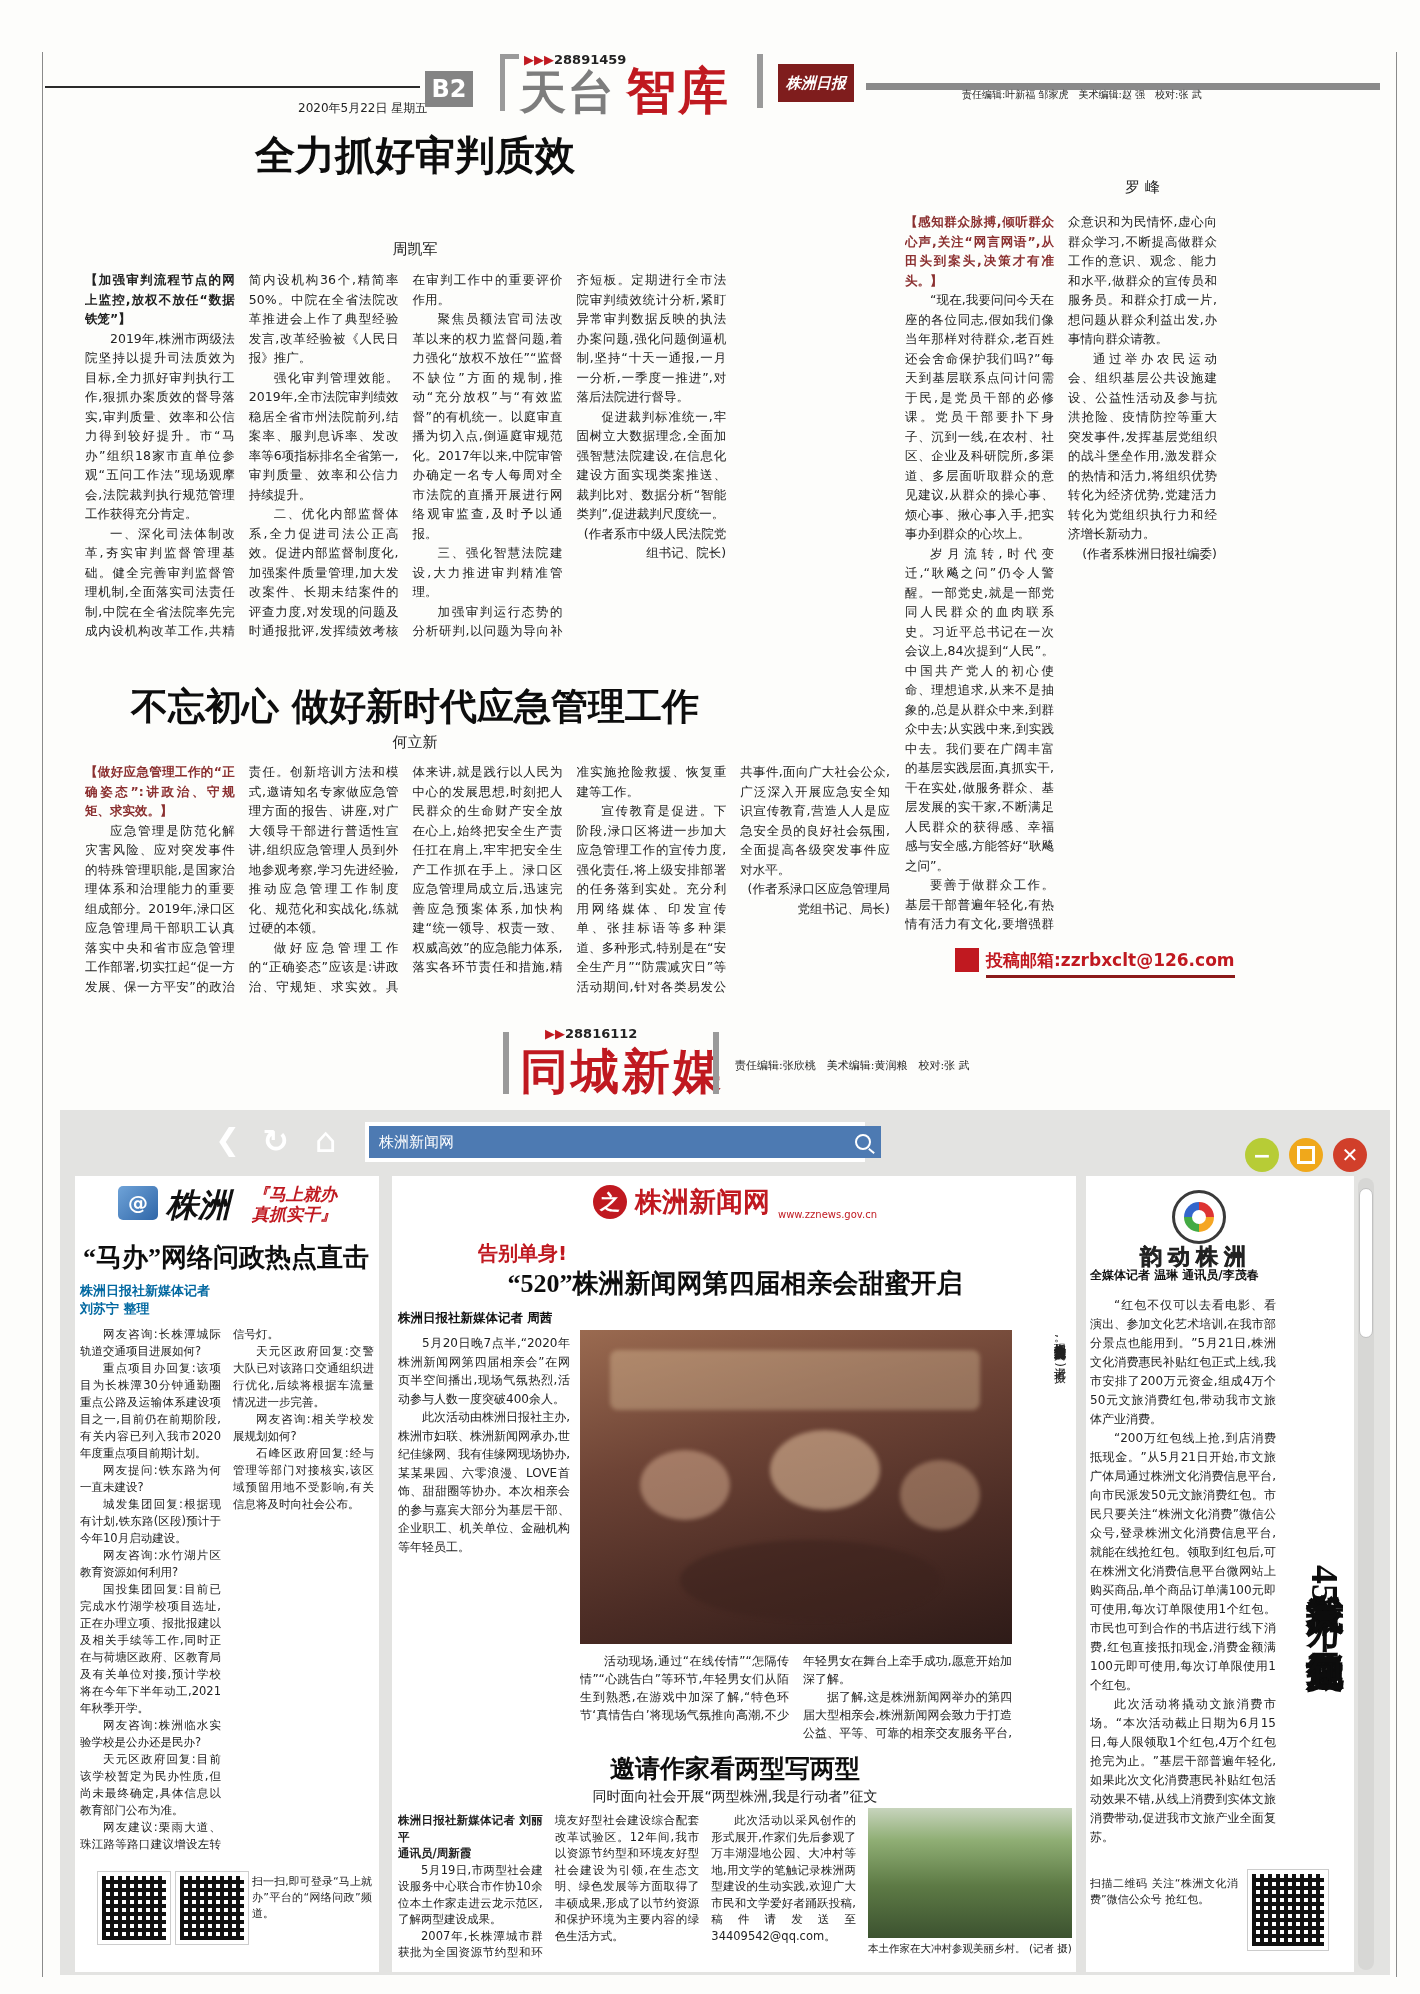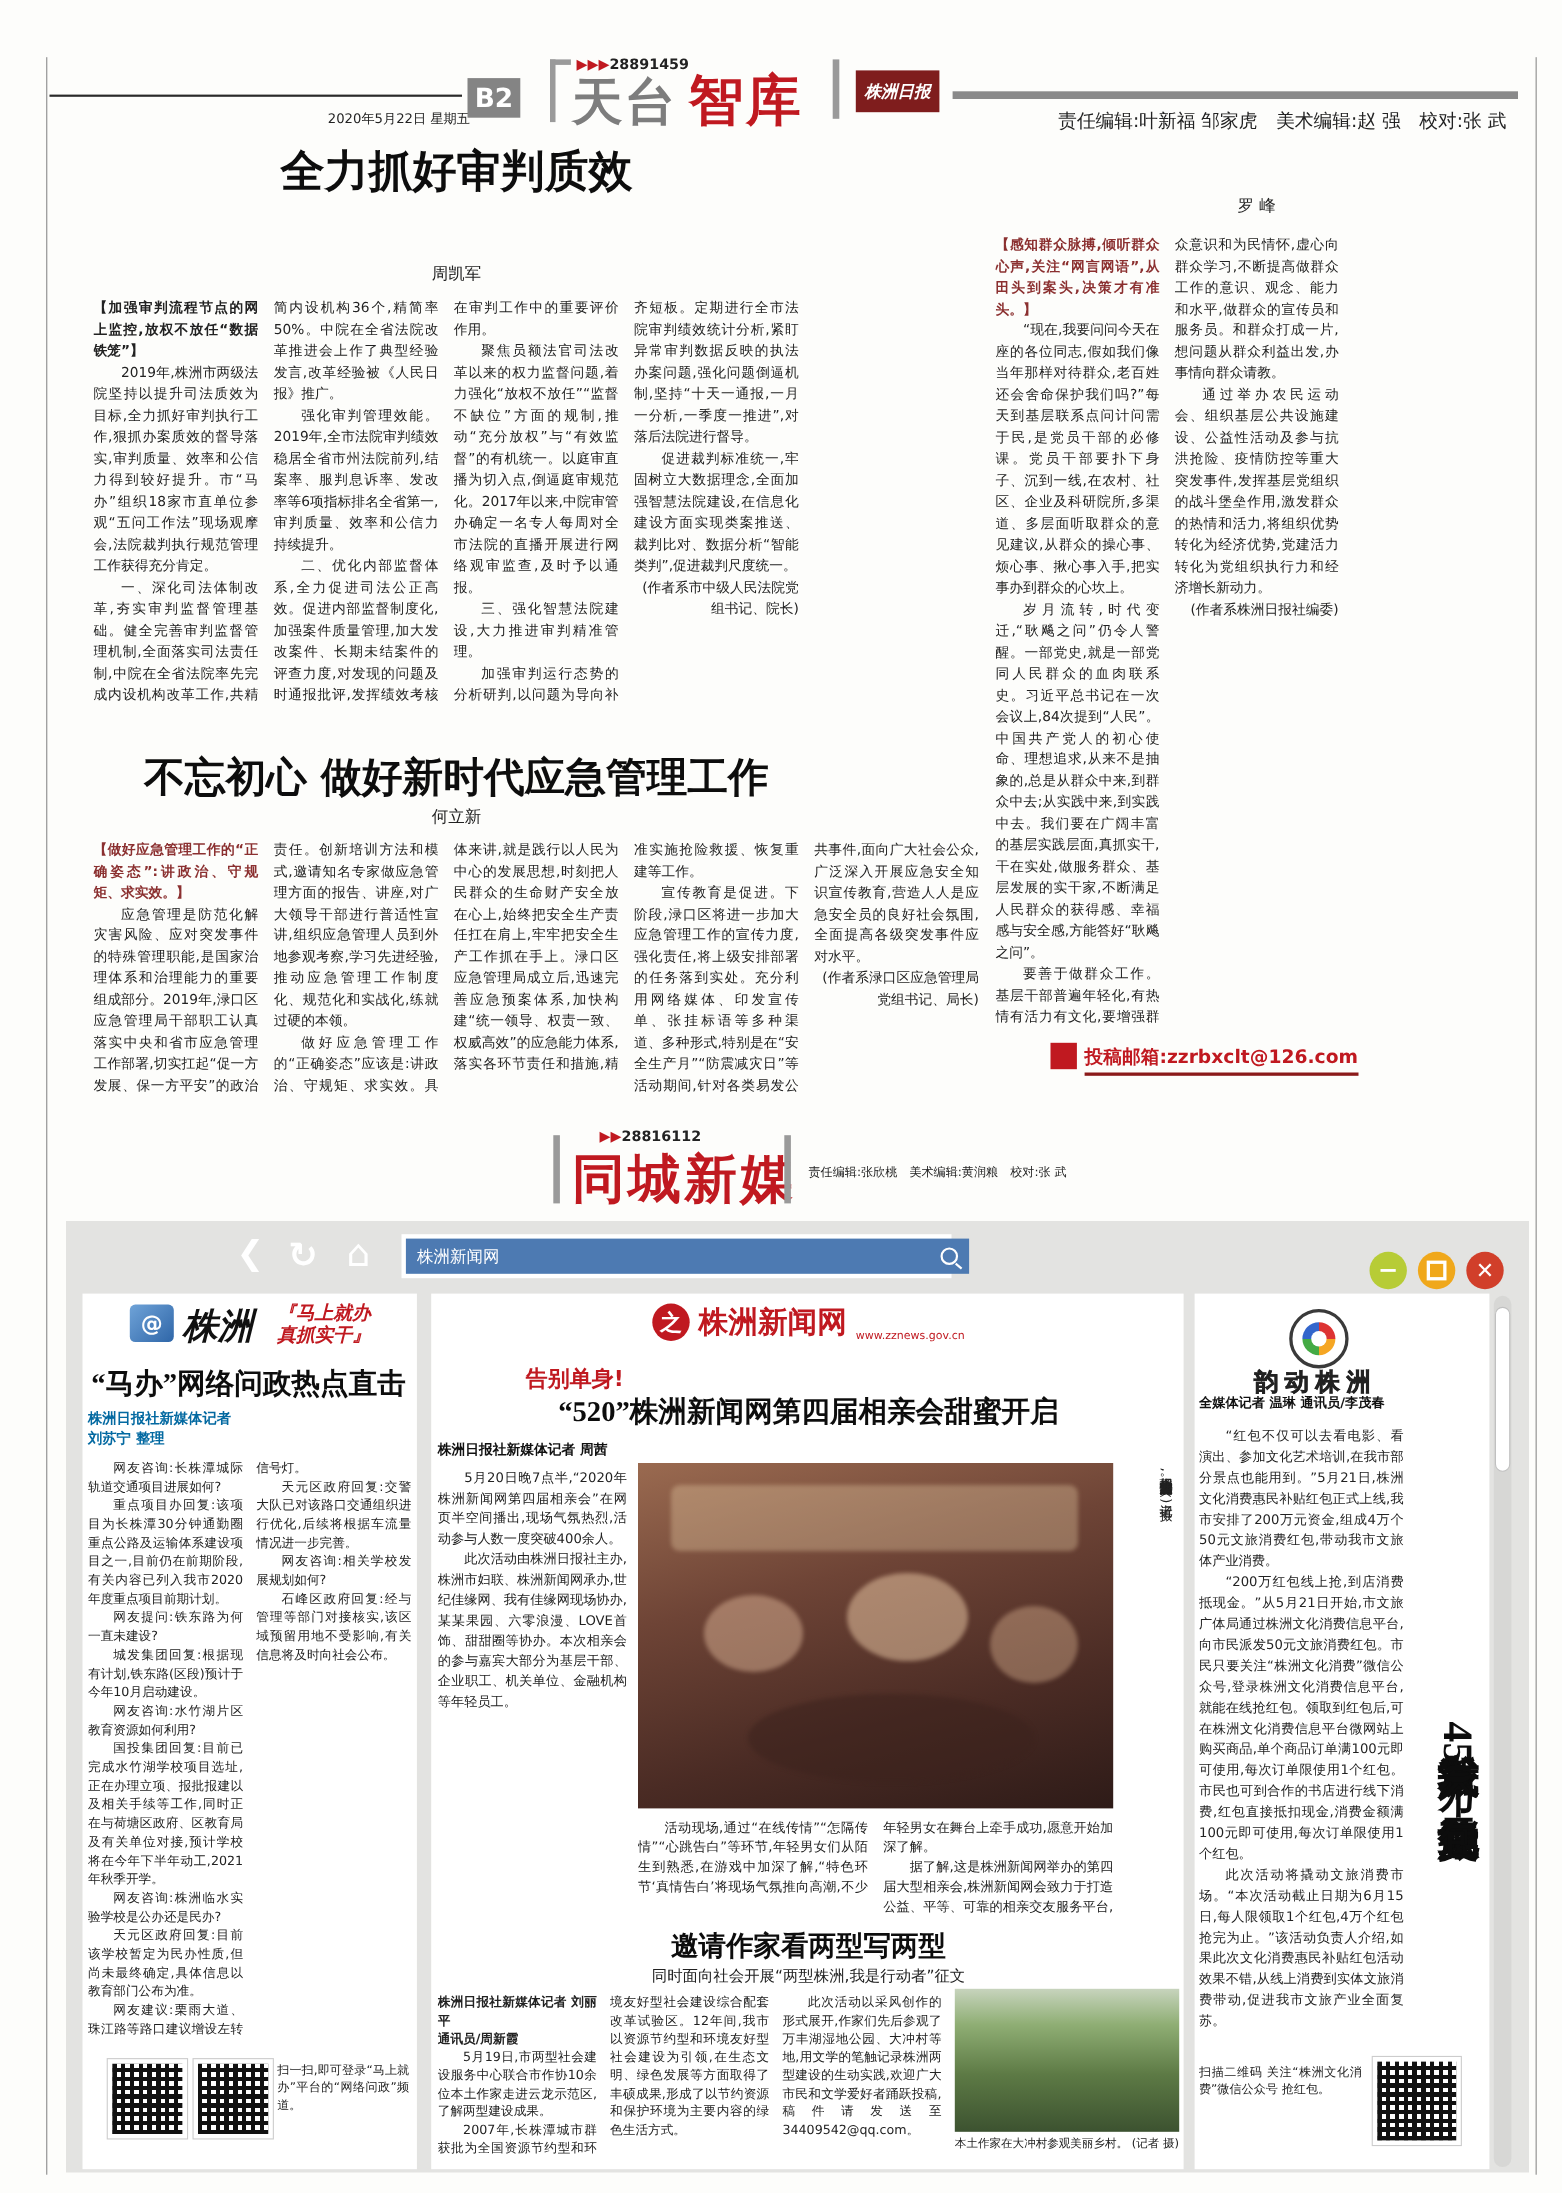--- a/index.html
+++ b/index.html
@@ -43,21 +43,21 @@
   <div class="abs" style="left:425px;top:71px;width:48px;height:36px;background:#848484;color:#fff;font-size:24px;font-weight:bold;display:flex;align-items:center;justify-content:center;">B2</div>
 
   <div class="abs" style="left:500px;top:54px;width:14px;height:52px;border-left:5px solid #9a9a9a;border-top:5px solid #9a9a9a;"></div>
   <div class="abs" style="left:524px;top:52px;font-size:13px;font-weight:bold;color:#222;"><span class="red">▶▶▶</span><span>28891459</span></div>
   <div class="abs" style="left:520px;top:62px;font-size:46px;font-weight:bold;color:#7d7d7d;letter-spacing:2px;">天台</div>
   <div class="abs" style="left:626px;top:58px;font-size:50px;font-weight:bold;color:#c01920;letter-spacing:2px;">智库</div>
   <div class="abs" style="left:757px;top:54px;width:6px;height:54px;background:#9a9a9a;"></div>
 
   <div class="abs" style="left:778px;top:64px;width:76px;height:38px;background:#7f1d1d;color:#fff;display:flex;align-items:center;justify-content:center;font-style:italic;font-weight:bold;font-size:15px;font-family:'DejaVu Serif',serif;">株洲日报</div>
   <div class="abs" style="left:866px;top:83px;width:514px;height:7px;background:#8a8a8a;"></div>
-  <div class="abs" style="left:962px;top:98px;font-size:17px;color:#222;">责任编辑:叶新福 邹家虎　美术编辑:赵 强　校对:张 武</div>
+  <div class="abs" style="left:962px;top:88px;font-size:10px;color:#222;">责任编辑:叶新福 邹家虎　美术编辑:赵 强　校对:张 武</div>
 
   <div class="abs center sansB" style="left:85px;top:128px;width:660px;font-size:40px;color:#0d0d0d;">全力抓好审判质效</div>
   <div class="abs center" style="left:85px;top:240px;width:660px;font-size:15px;color:#222;">周凯军</div>
   <div class="abs body-cols" style="left:85px;top:270px;width:805px;height:386px;column-count:5;column-gap:14px;">
     <p class="intro">【加强审判流程节点的网上监控,放权不放任“数据铁笼”】</p>
     <p>2019年,株洲市两级法院坚持以提升司法质效为目标,全力抓好审判执行工作,狠抓办案质效的督导落实,审判质量、效率和公信力得到较好提升。市“马办”组织18家市直单位参观“五问工作法”现场观摩会,法院裁判执行规范管理工作获得充分肯定。</p>
     <p>一、深化司法体制改革,夯实审判监督管理基础。健全完善审判监督管理机制,全面落实司法责任制,中院在全省法院率先完成内设机构改革工作,共精简内设机构36个,精简率50%。中院在全省法院改革推进会上作了典型经验发言,改革经验被《人民日报》推广。</p>
     <p>强化审判管理效能。2019年,全市法院审判绩效稳居全省市州法院前列,结案率、服判息诉率、发改率等6项指标排名全省第一,审判质量、效率和公信力持续提升。</p>
     <p>二、优化内部监督体系,全力促进司法公正高效。促进内部监督制度化,加强案件质量管理,加大发改案件、长期未结案件的评查力度,对发现的问题及时通报批评,发挥绩效考核在审判工作中的重要评价作用。</p>
     <p>聚焦员额法官司法改革以来的权力监督问题,着力强化“放权不放任”“监督不缺位”方面的规制,推动“充分放权”与“有效监督”的有机统一。以庭审直播为切入点,倒逼庭审规范化。2017年以来,中院审管办确定一名专人每周对全市法院的直播开展进行网络观审监查,及时予以通报。</p>
@@ -192,20 +192,20 @@
   <div class="abs" style="left:1172px;top:1190px;width:48px;height:48px;border:3px solid #3a3a3a;border-radius:50%;display:flex;align-items:center;justify-content:center;">
     <span style="width:30px;height:30px;border-radius:50%;background:conic-gradient(#d33 0 25%,#f5a623 25% 50%,#4a4 50% 75%,#36c 75% 100%);display:block;position:relative;">
         <i style="position:absolute;left:8px;top:8px;width:14px;height:14px;border-radius:50%;background:#fff;"></i>
       </span>
   </div>
   <div class="abs center sansB" style="left:1086px;top:1242px;width:220px;font-size:22px;color:#222;letter-spacing:6px;-webkit-text-stroke:0.6px #222;">韵动株洲</div>
   <div class="abs sansB" style="left:1090px;top:1267px;font-size:12px;color:#111;">全媒体记者 温琳 通讯员/李茂春</div>
   <div class="abs smallcols" style="left:1090px;top:1296px;width:186px;height:564px;column-count:1;font-size:12px;line-height:19px;">
     <p>“红包不仅可以去看电影、看演出、参加文化艺术培训,在我市部分景点也能用到。”5月21日,株洲文化消费惠民补贴红包正式上线,我市安排了200万元资金,组成4万个50元文旅消费红包,带动我市文旅体产业消费。</p>
     <p>“200万红包线上抢,到店消费抵现金。”从5月21日开始,市文旅广体局通过株洲文化消费信息平台,向市民派发50元文旅消费红包。市民只要关注“株洲文化消费”微信公众号,登录株洲文化消费信息平台,就能在线抢红包。领取到红包后,可在株洲文化消费信息平台微网站上购买商品,单个商品订单满100元即可使用,每次订单限使用1个红包。市民也可到合作的书店进行线下消费,红包直接抵扣现金,消费金额满100元即可使用,每次订单限使用1个红包。</p>
-    <p>此次活动将撬动文旅消费市场。“本次活动截止日期为6月15日,每人限领取1个红包,4万个红包抢完为止。”该活动负责人介绍,如果此次文化消费惠民补贴红包活动效果不错,从线上消费到实体文旅消费带动,促进我市文旅产业全面复苏。</p>
+    <p>此次活动将撬动文旅消费市场。“本次活动截止日期为6月15日,每人限领取1个红包,4万个红包抢完为止。”基层干部普遍年轻化,如果此次文化消费惠民补贴红包活动效果不错,从线上消费到实体文旅消费带动,促进我市文旅产业全面复苏。</p>
 
   </div>
   <div class="abs vert serifB center" style="left:1290px;top:1300px;width:60px;height:586px;font-size:38px;color:#0d0d0d;">我市派发4万个50元文旅消费红包</div>
   <div class="abs" style="left:1090px;top:1876px;width:148px;font-size:11px;line-height:16px;color:#222;text-align:justify;">扫描二维码 关注“株洲文化消费”微信公众号 抢红包。</div>
   <div class="abs qr" style="left:1248px;top:1870px;width:72px;height:72px;"></div>
 
 </div>
 
 </body></html>

